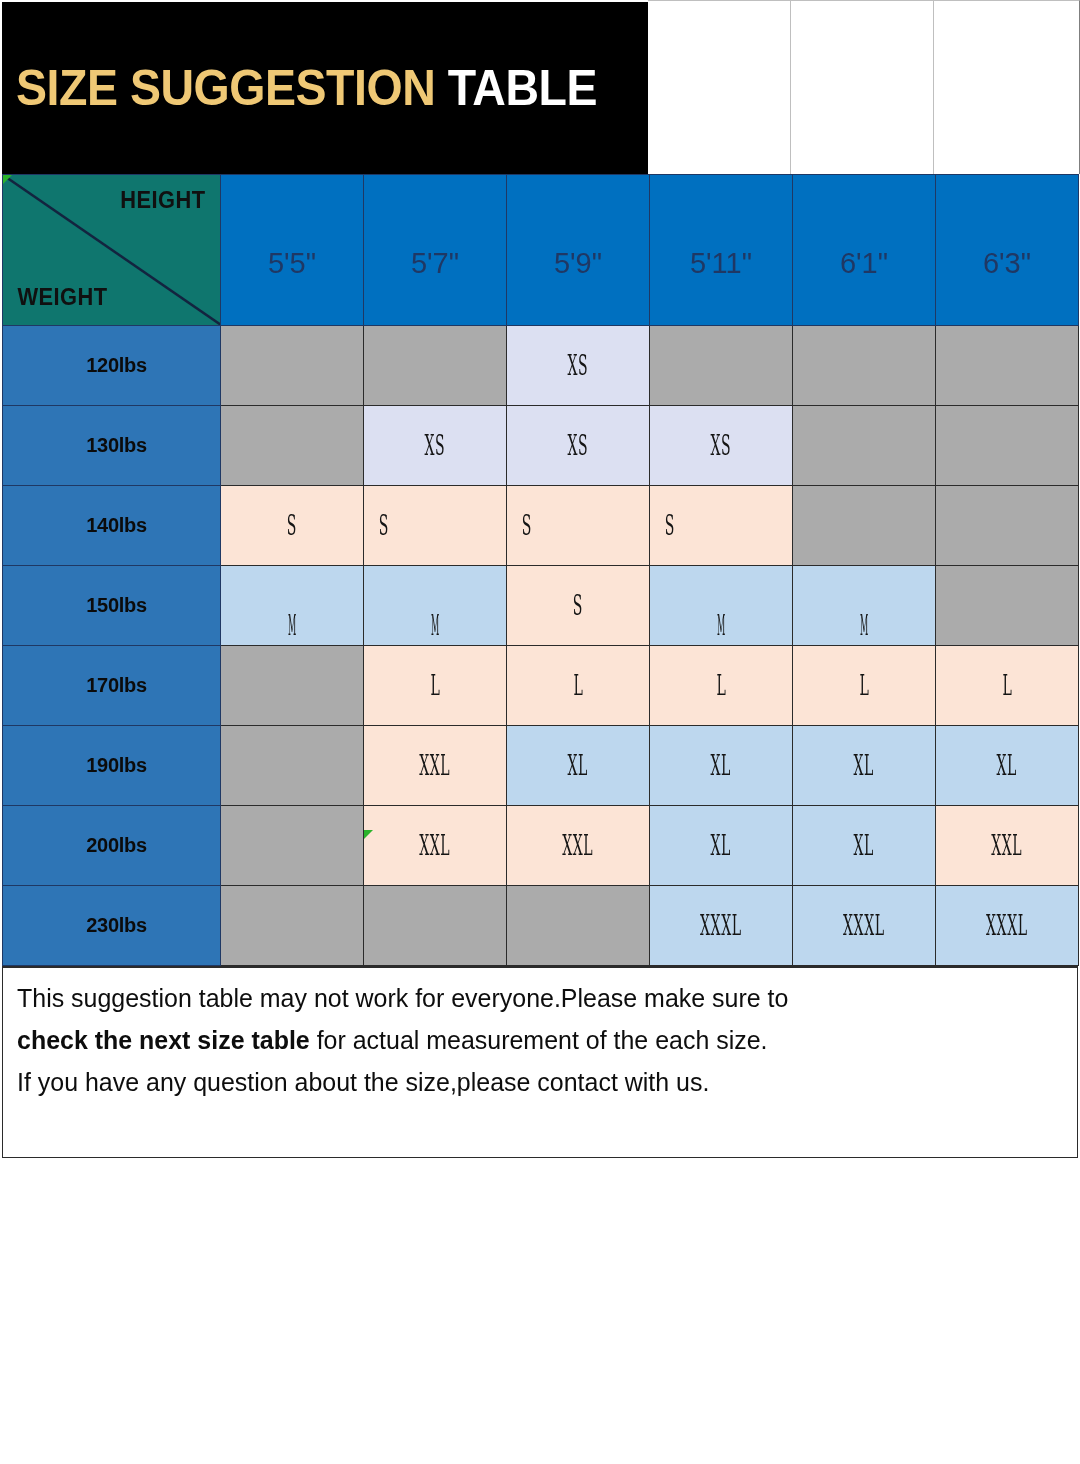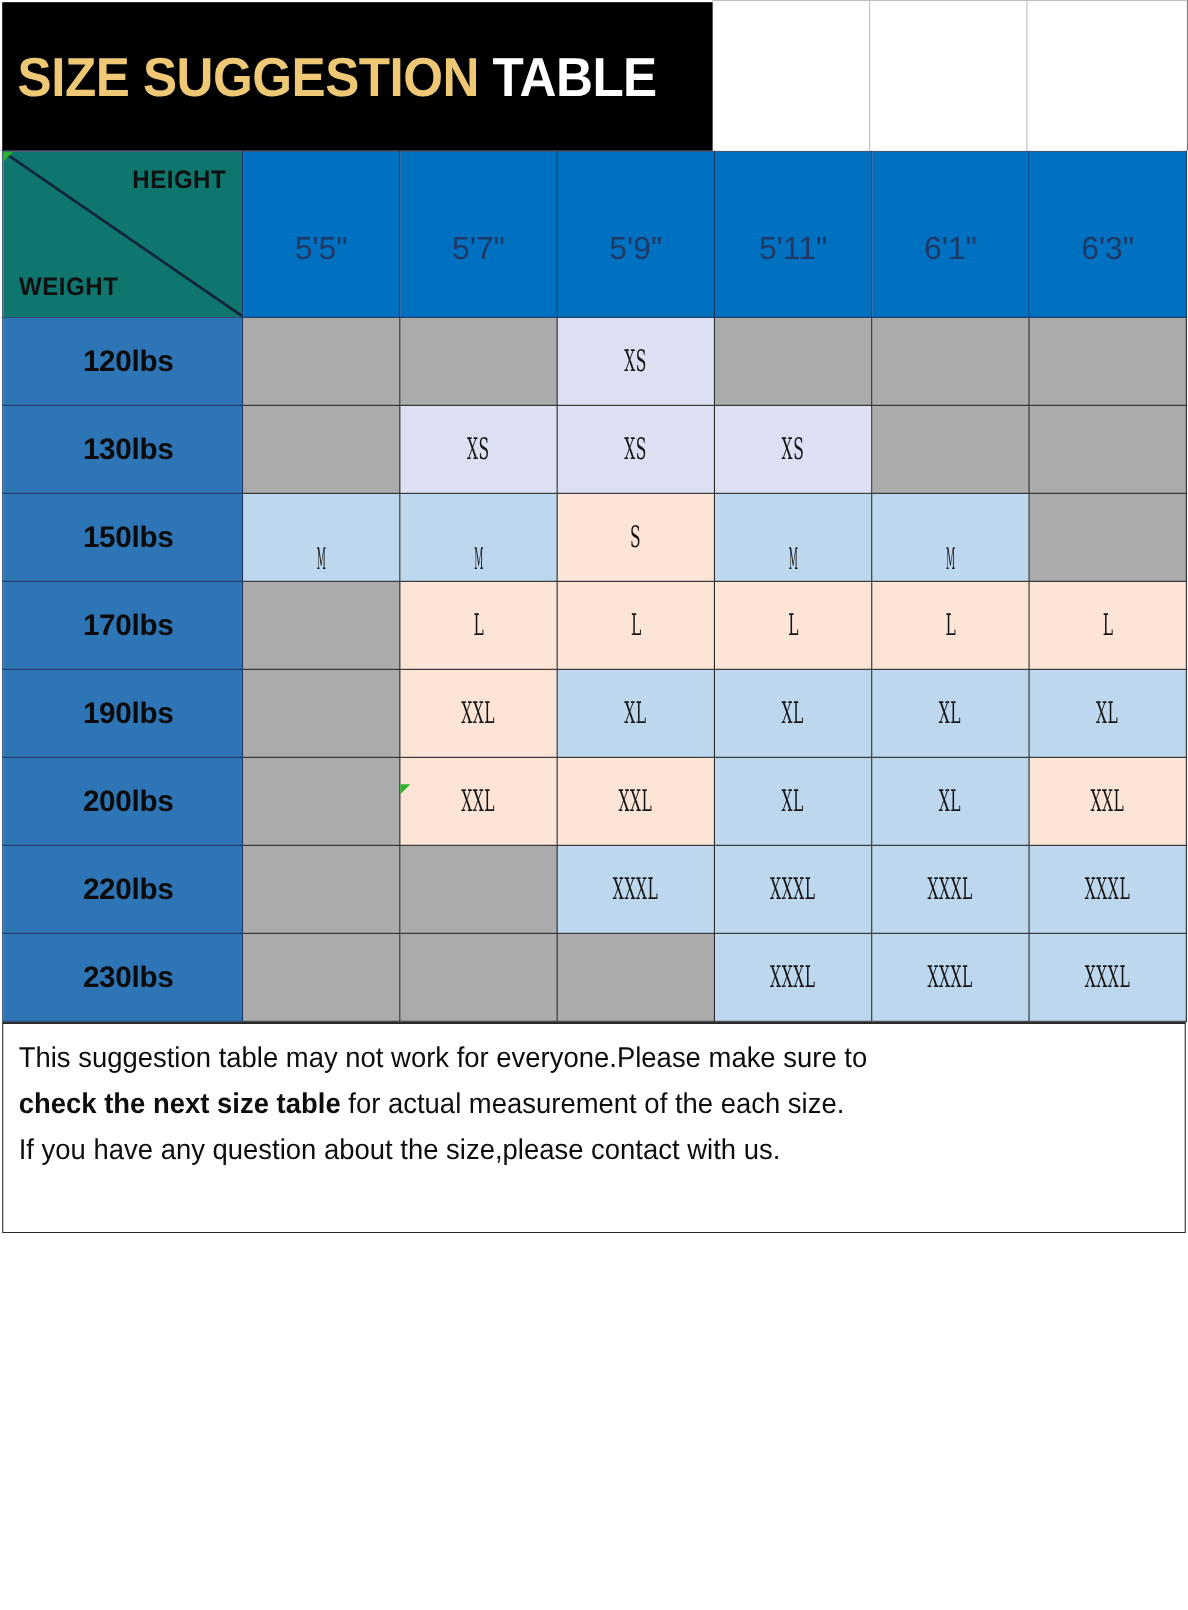--- a/index.html
+++ b/index.html
@@ -11,21 +11,21 @@
     width: 1080px;
     height: 1464px;
     font-family: "Liberation Sans", sans-serif;
     overflow: hidden;
     position: relative;
   }
 
   
   .banner-row {
     display: flex;
-    height: 137px;
+    height: 174px;
     width: 1080px;
     box-sizing: border-box;
   }
   .title-banner {
     width: 648px;
     background: #000000;
     display: flex;
     align-items: center;
     padding-left: 14px;
     box-sizing: border-box;
@@ -126,21 +126,21 @@
     font-weight: 500;
     height: 150px;
     border: 1px solid #1F3864 !important;
   }
   .hhead span { display: block; transform: translateY(13px); }
 
   
   .rlbl {
     background: #2E75B6;
     color: #0B0B0B;
-    font-size: 27px;
+    font-size: 20px;
     font-weight: bold;
     text-align: left;
     padding-left: 10px !important;
     letter-spacing: -0.3px;
     border: 1px solid #1F3864 !important;
   }
 
   tr.drow { height: 80px; }
 
   
@@ -290,20 +290,49 @@
           </div>
         </td>
         <td class="f-gray">
           <div class="cellin"></div>
         </td>
         <td class="f-gray">
           <div class="cellin"></div>
         </td>
       </tr>
       <tr class="drow">
+        <td class="rlbl">140lbs</td>
+        <td class="f-peach">
+          <div class="cellin">
+            <span class="sz">S</span>
+          </div>
+        </td>
+        <td class="f-peach">
+          <div class="cellin left">
+            <span class="sz">S</span>
+          </div>
+        </td>
+        <td class="f-peach">
+          <div class="cellin left">
+            <span class="sz">S</span>
+          </div>
+        </td>
+        <td class="f-peach">
+          <div class="cellin left">
+            <span class="sz">S</span>
+          </div>
+        </td>
+        <td class="f-gray">
+          <div class="cellin"></div>
+        </td>
+        <td class="f-gray">
+          <div class="cellin"></div>
+        </td>
+      </tr>
+      <tr class="drow">
         <td class="rlbl">150lbs</td>
         <td class="f-blue">
           <div class="cellin">
             <span class="sz tight low">M</span>
           </div>
         </td>
         <td class="f-blue">
           <div class="cellin">
             <span class="sz tight low">M</span>
           </div>
@@ -411,49 +440,20 @@
           </div>
         </td>
         <td class="f-blue">
           <div class="cellin">
             <span class="sz">XL</span>
           </div>
         </td>
         <td class="f-peach">
           <div class="cellin">
             <span class="sz">XXL</span>
-          </div>
-        </td>
-      </tr>
-      <tr class="drow">
-        <td class="rlbl">220lbs</td>
-        <td class="f-gray">
-          <div class="cellin"></div>
-        </td>
-        <td class="f-gray">
-          <div class="cellin"></div>
-        </td>
-        <td class="f-blue">
-          <div class="cellin">
-            <span class="sz">XXXL</span>
-          </div>
-        </td>
-        <td class="f-blue">
-          <div class="cellin">
-            <span class="sz">XXXL</span>
-          </div>
-        </td>
-        <td class="f-blue">
-          <div class="cellin">
-            <span class="sz">XXXL</span>
-          </div>
-        </td>
-        <td class="f-blue">
-          <div class="cellin">
-            <span class="sz">XXXL</span>
           </div>
         </td>
       </tr>
       <tr class="drow">
         <td class="rlbl">230lbs</td>
         <td class="f-gray">
           <div class="cellin"></div>
         </td>
         <td class="f-gray">
           <div class="cellin"></div>

